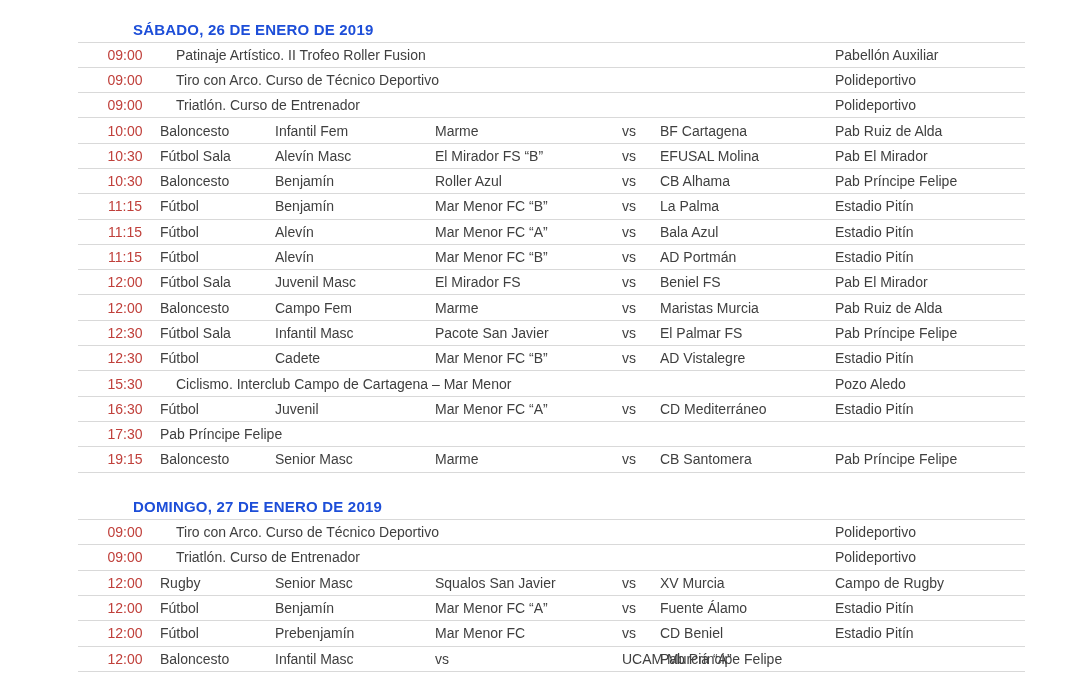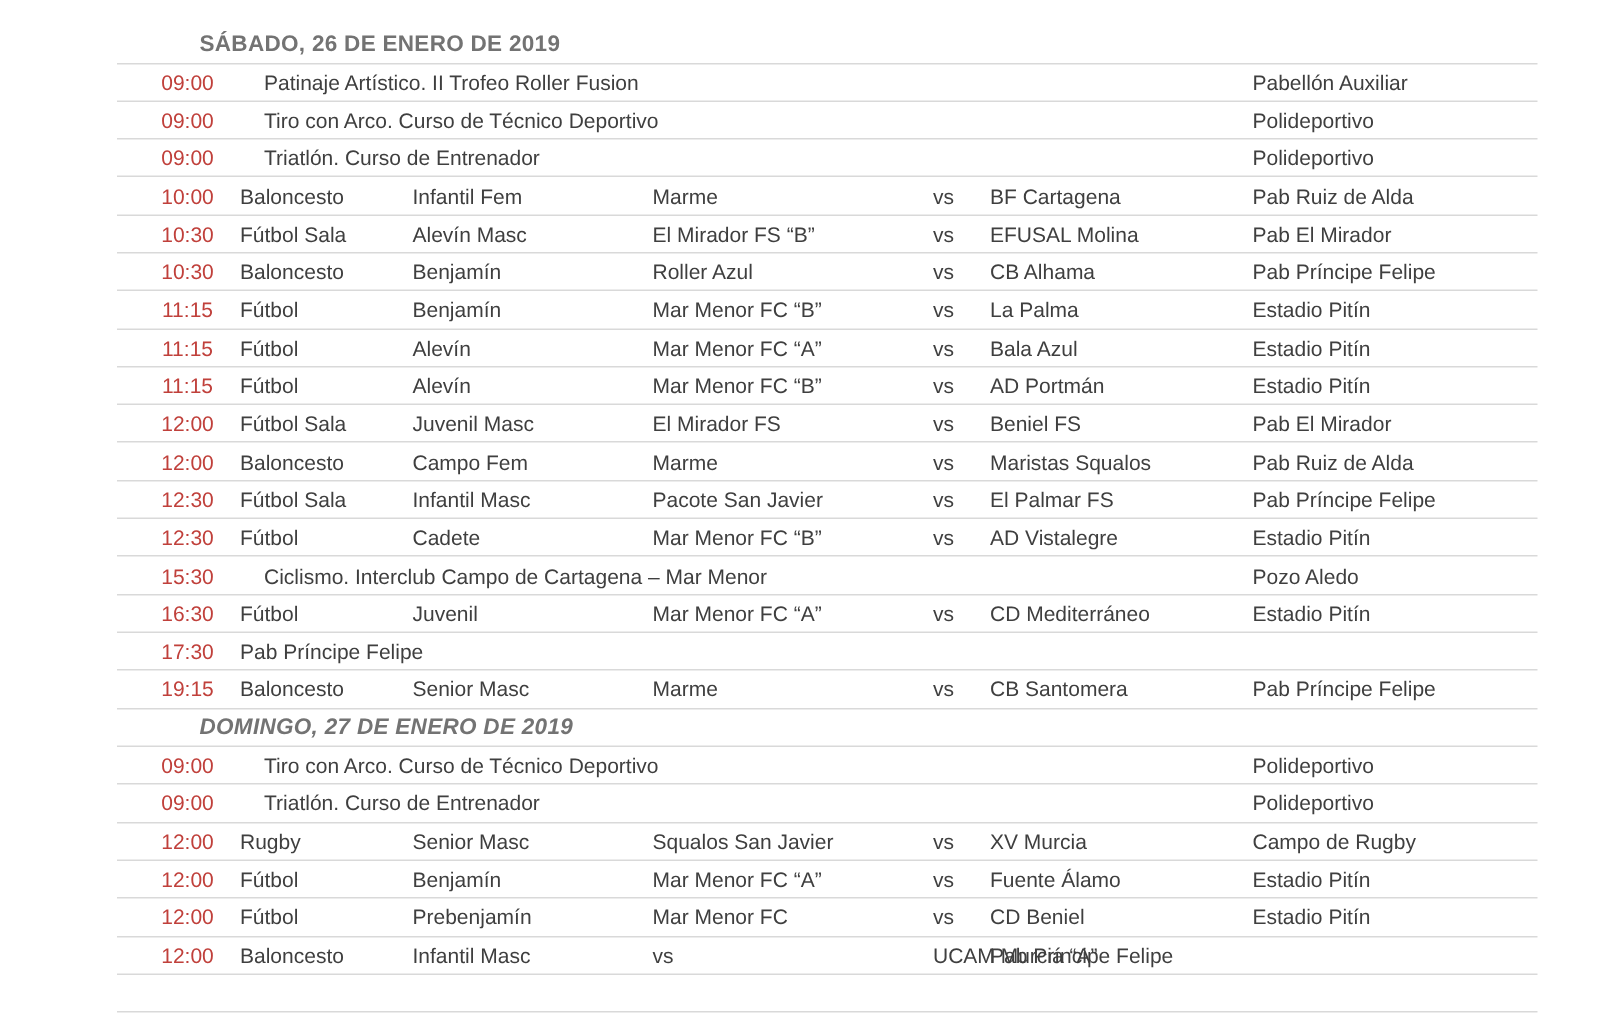--- a/index.html
+++ b/index.html
@@ -17,25 +17,25 @@
     top: 17px;
     width: 947px;
   }
   .section-title {
     height: 24.5px;
     display: flex;
     align-items: center;
     padding-left: 55px;
     font-size: 15px;
     font-weight: bold;
-    color: #737373;
+    color: #1d4ed8;
     letter-spacing: 0.2px;
   }
   .section + .section .section-title {
-    font-style: italic;
+    margin-top: 22px;
   }
   .rows {
     border-bottom: 1px solid #d9d9d9;
   }
   .row {
     display: grid;
     grid-template-columns: 82px 115px 160px 187px 38px 175px 1fr;
     height: 24.3px;
     align-items: center;
     border-top: 1px solid #d9d9d9;
@@ -140,21 +140,21 @@
             <div class="cell-vs">vs</div>
             <div class="cell-away">Beniel FS</div>
             <div class="cell-venue">Pab El Mirador</div>
           </div>
           <div class="row">
             <div class="cell-time">12:00</div>
             <div class="cell-sport">Baloncesto</div>
             <div class="cell-category">Campo Fem</div>
             <div class="cell-home">Marme</div>
             <div class="cell-vs">vs</div>
-            <div class="cell-away">Maristas Squalos</div>
+            <div class="cell-away">Maristas Murcia</div>
             <div class="cell-venue">Pab Ruiz de Alda</div>
           </div>
           <div class="row">
             <div class="cell-time">12:30</div>
             <div class="cell-sport">Fútbol Sala</div>
             <div class="cell-category">Infantil Masc</div>
             <div class="cell-home">Pacote San Javier</div>
             <div class="cell-vs">vs</div>
             <div class="cell-away">El Palmar FS</div>
             <div class="cell-venue">Pab Príncipe Felipe</div>

